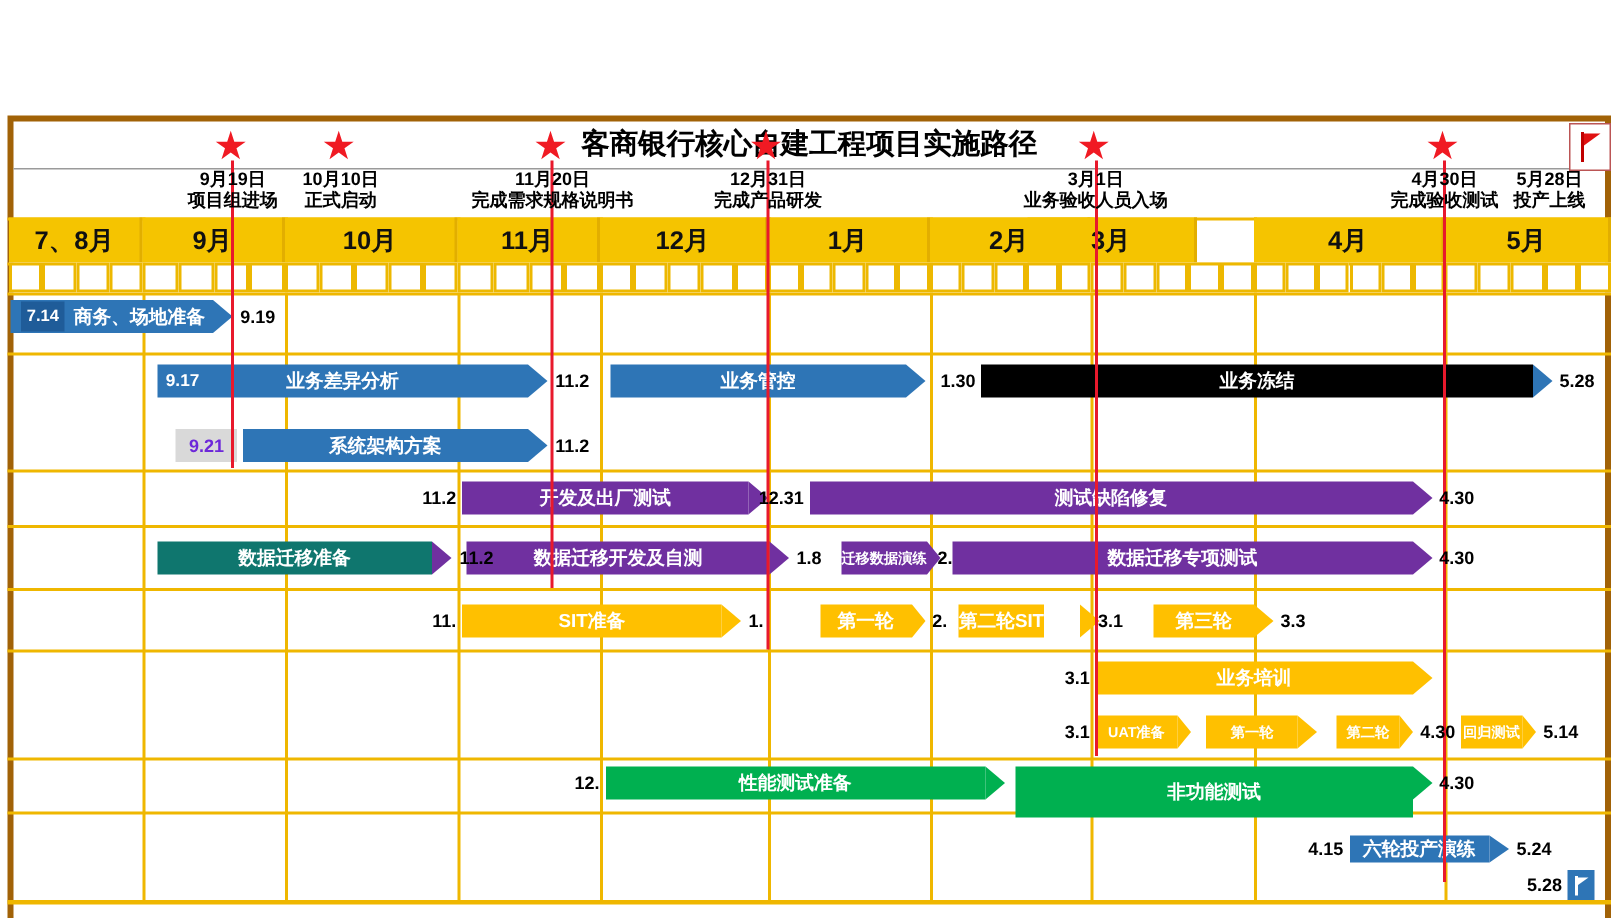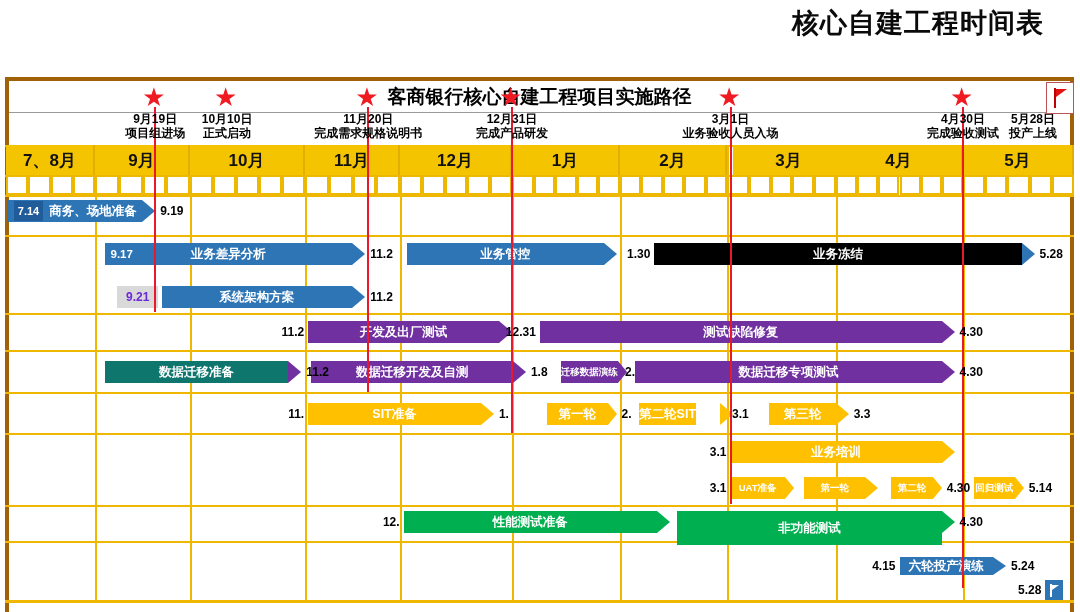--- a/index.html
+++ b/index.html
@@ -34,21 +34,20 @@
   .flag-glyph.small{width:10px;height:13px;}
   .flag-glyph.small .pole{height:13px;}
   .flag-glyph.small .cloth{border-left-width:7px;border-bottom-width:5px;}
   .flag-glyph.white .pole{background:#fff;}
   .flag-glyph.white .cloth{border-left-color:#fff;}
 </style>
 </head>
 <body>
 
 <div id="stage">
-  <div id="page-title">核心自建工程时间表</div>
   <div id="frame">
     <div id="chart-title">客商银行核心自建工程项目实施路径</div>
   </div>
   <div id="flag-box">
     <div class="flag-glyph">
       <span class="pole"></span>
       <span class="cloth"></span>
     </div>
   </div>
   <div id="layers">
@@ -90,21 +89,21 @@
       <div class="week-cell" style="left: 576.8px; width: 21.6px;"></div>
       <div class="week-cell" style="left: 598.4px; width: 21.6px;"></div>
       <div class="vline" style="left: 512px;"></div>
       <div class="month-cell" style="left: 620px; width: 107px;">2月</div>
       <div class="week-cell" style="left: 620px; width: 21.4px;"></div>
       <div class="week-cell" style="left: 641.4px; width: 21.4px;"></div>
       <div class="week-cell" style="left: 662.8px; width: 21.4px;"></div>
       <div class="week-cell" style="left: 684.2px; width: 21.4px;"></div>
       <div class="week-cell" style="left: 705.6px; width: 21.4px;"></div>
       <div class="vline" style="left: 620px;"></div>
-      <div class="month-cell" style="left: 733px; width: 113px;">3月</div>
+      <div class="month-cell" style="left: 685px; width: 113px;">3月</div>
       <div class="week-cell" style="left: 727px; width: 21.8px;"></div>
       <div class="week-cell" style="left: 748.8px; width: 21.8px;"></div>
       <div class="week-cell" style="left: 770.6px; width: 21.8px;"></div>
       <div class="week-cell" style="left: 792.4px; width: 21.8px;"></div>
       <div class="week-cell" style="left: 814.2px; width: 21.8px;"></div>
       <div class="vline" style="left: 727px;"></div>
       <div class="month-cell" style="left: 836px; width: 127px;">4月</div>
       <div class="week-cell" style="left: 836px; width: 21.1667px;"></div>
       <div class="week-cell" style="left: 857.167px; width: 21.1667px;"></div>
       <div class="week-cell" style="left: 878.333px; width: 21.1667px;"></div>

